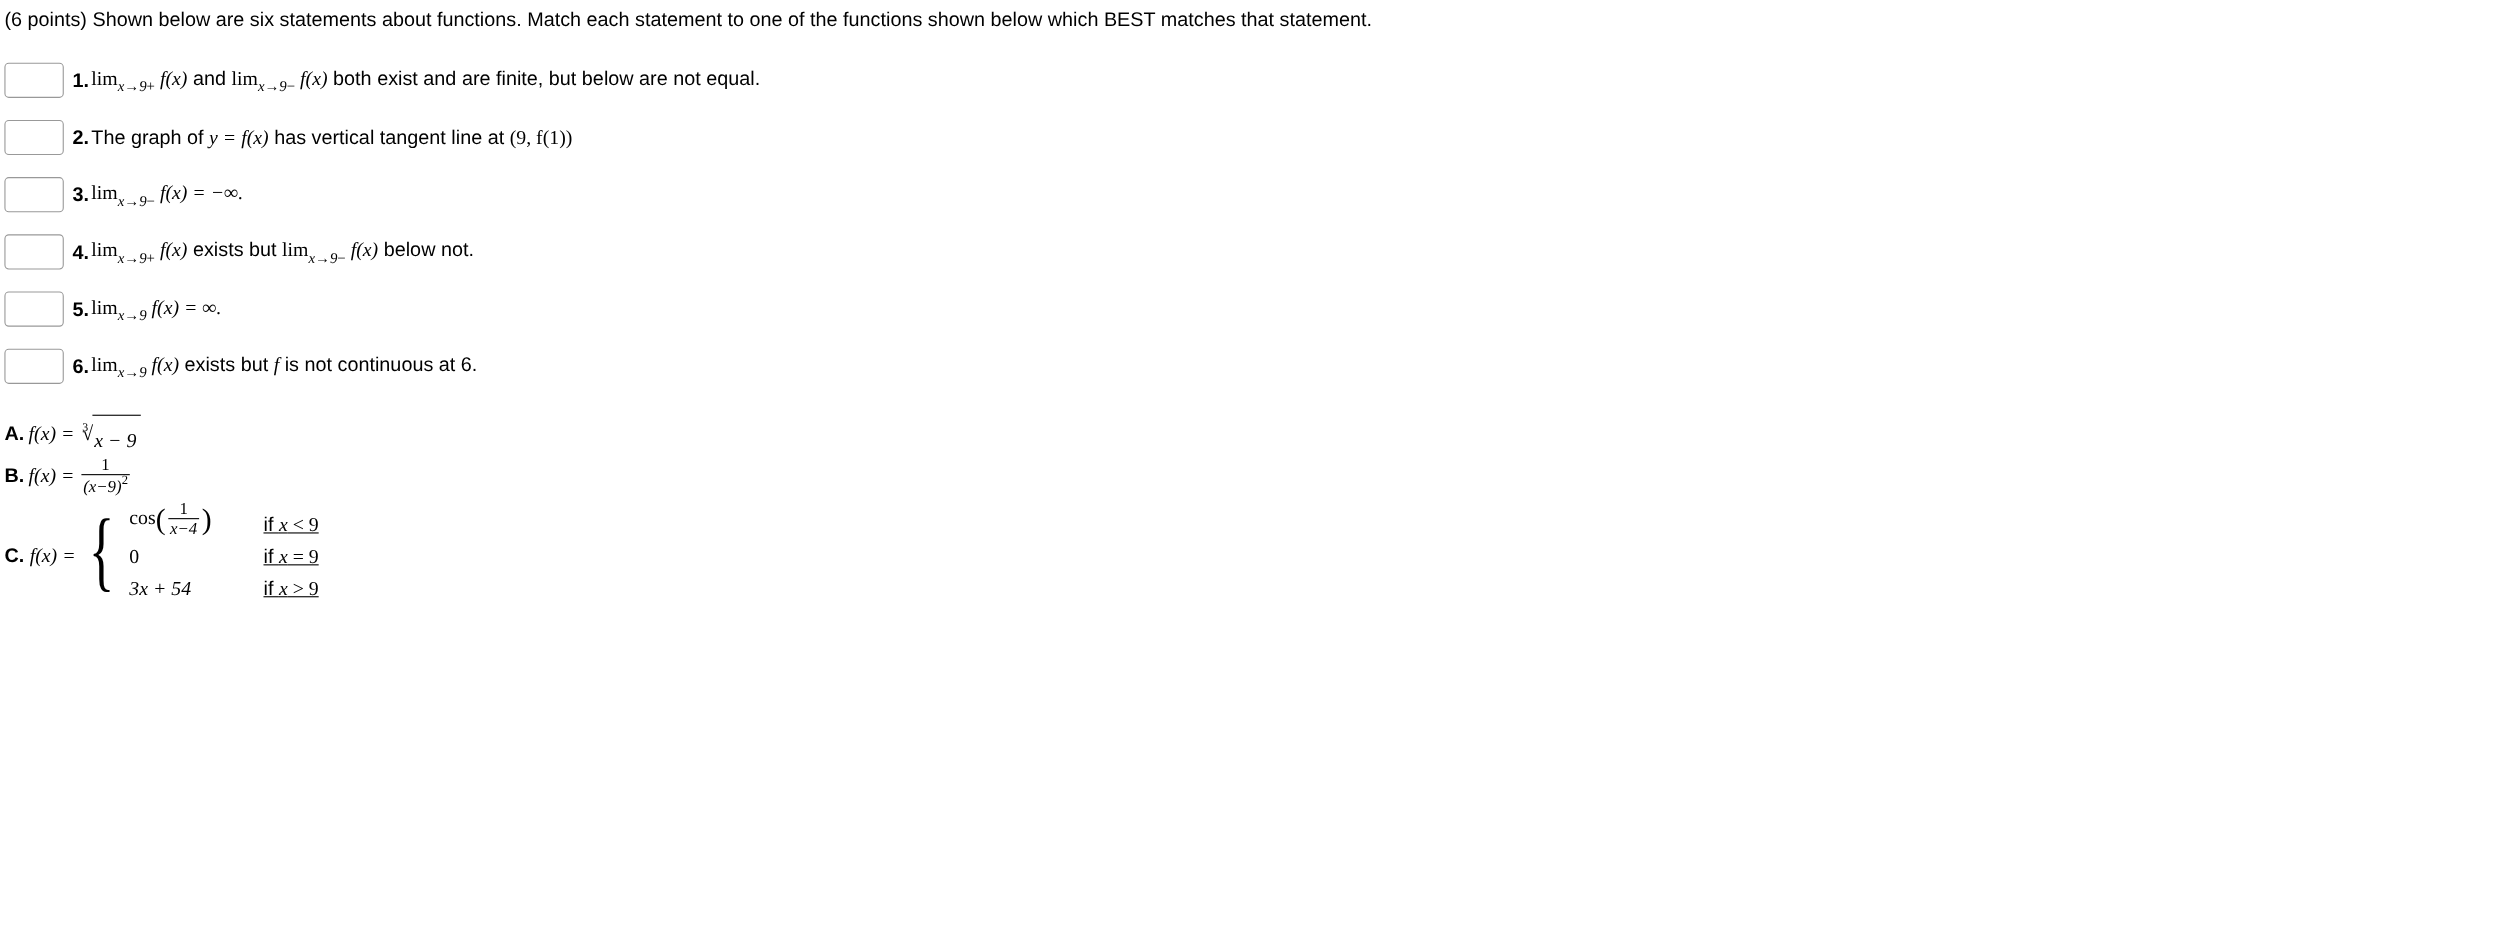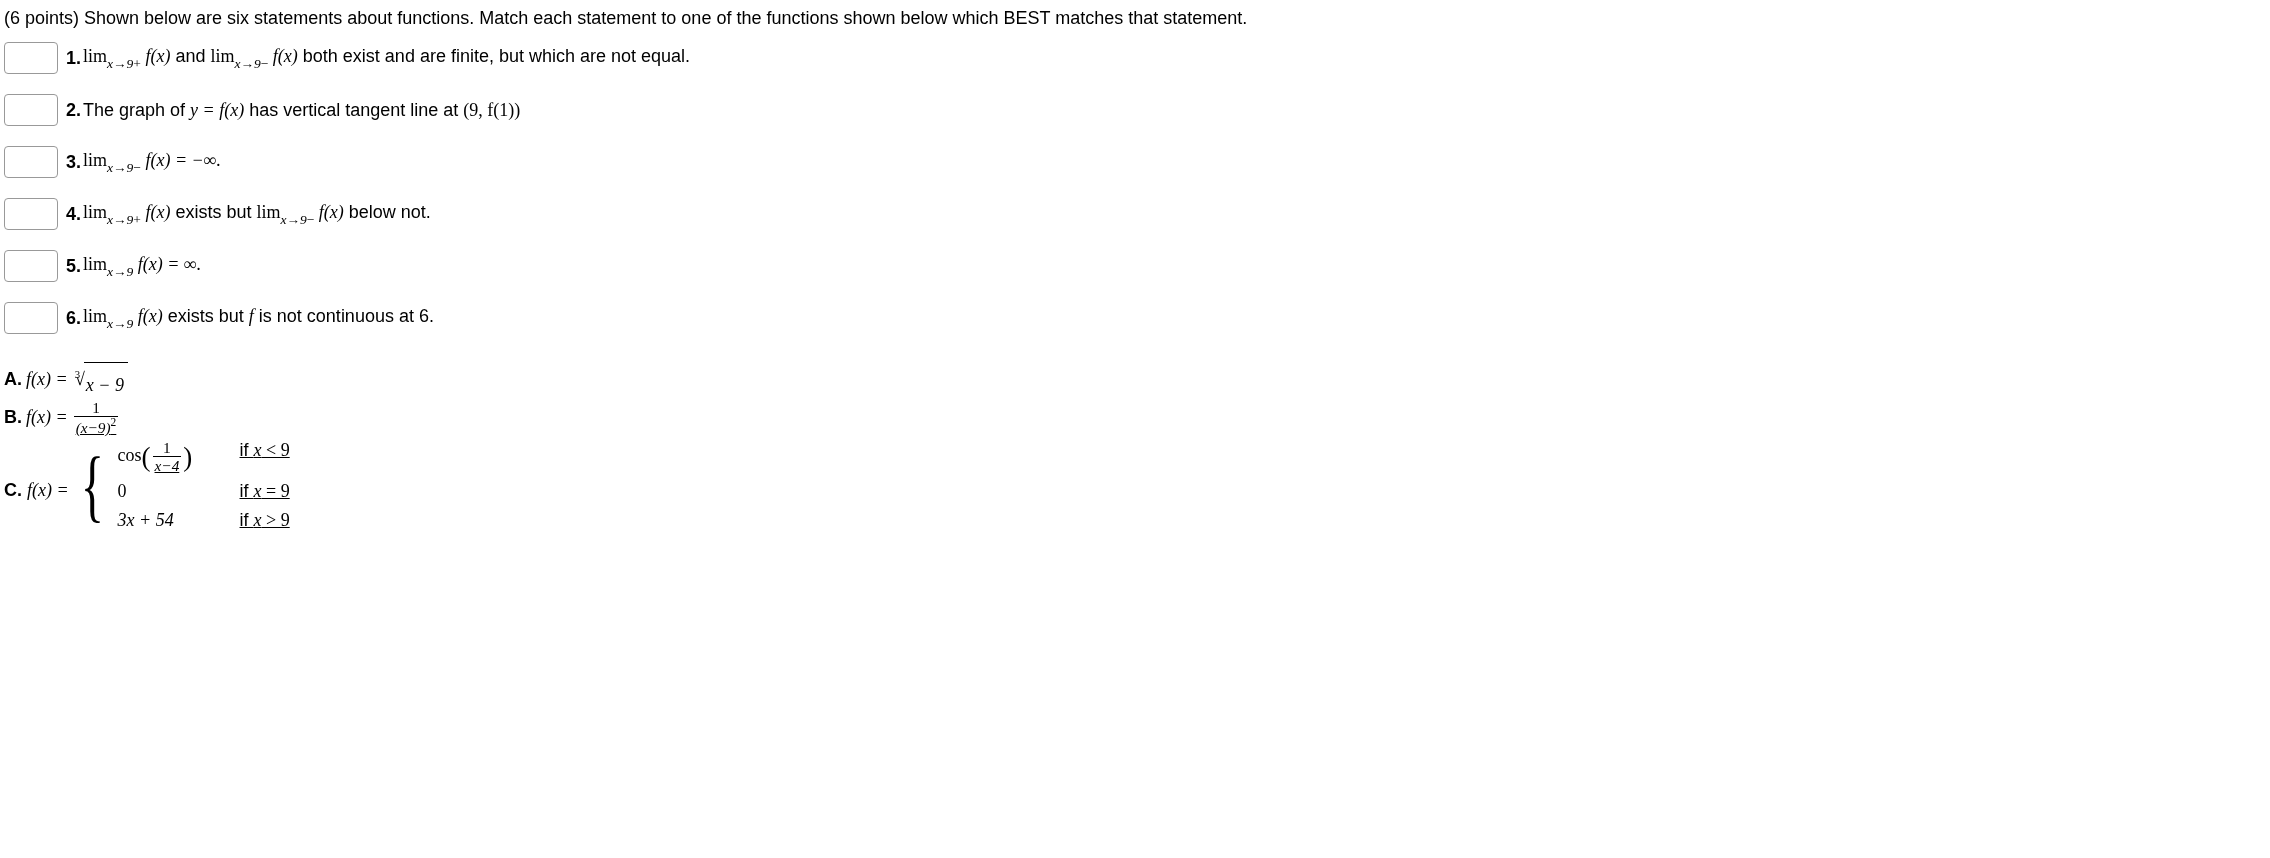--- a/index.html
+++ b/index.html
@@ -8,21 +8,21 @@
       box-sizing: border-box;
     }
     body {
       font-family: Arial, Helvetica, sans-serif;
       font-size: 18px;
       color: #000;
       padding: 8px 4px;
       background: #fff;
     }
     .question-intro {
-      margin-bottom: 13px;
+      margin-bottom: 28px;
     }
     .statements {
       margin-bottom: 28px;
     }
     .statement-row {
       display: flex;
       align-items: center;
       margin-bottom: 20px;
       gap: 8px;
     }
@@ -80,21 +80,20 @@
       font-size: 0.85em;
       line-height: 1;
       margin: 0 2px;
     }
     .frac-num {
       padding: 0 2px 1px 2px;
     }
     .frac-den {
       border-top: 1px solid #000;
       padding: 1px 2px 0 2px;
-      text-decoration: underline;
     }
     .cuberoot {
       display: inline-flex;
       align-items: center;
       position: relative;
     }
     .root-index {
       font-size: 0.6em;
       position: relative;
       top: -0.5em;
@@ -122,21 +121,21 @@
       margin-right: 6px;
       transform: scaleX(0.6);
     }
     .piecewise-rows {
       display: flex;
       flex-direction: column;
       gap: 8px;
     }
     .piecewise-row {
       display: flex;
-      align-items: flex-start;
+      align-items: flex-end;
     }
     .piece-expr {
       min-width: 110px;
     }
     .piece-cond {
       margin-left: 12px;
       text-decoration: underline;
     }
     .option-c {
       align-items: flex-start;
@@ -156,21 +155,21 @@
 
 <div class="question-intro">(6 points) Shown below are six statements about functions. Match each statement to one of the functions shown below which BEST matches that statement.</div>
 
 <div class="statements">
 
   <div class="statement-row">
     <input type="text" class="answer-input" style="">
     <div class="statement-content">
       <span class="bold">1.</span>
       <span>
-        <span class="math">lim</span><span class="math sub"><span class="mathit">x→9</span><span>+</span></span><span class="mathit"> f(x)</span><span> and </span><span class="math">lim</span><span class="math sub"><span class="mathit">x→9</span><span>−</span></span><span class="mathit"> f(x)</span><span> both exist and are finite, but which are not equal.</span>
+        <span class="math">lim</span><span class="math sub"><span class="mathit">x→9</span><span>+</span></span><span class="mathit"> f(x)</span><span> and </span><span class="math">lim</span><span class="math sub"><span class="mathit">x→9</span><span>−</span></span><span class="mathit"> f(x)</span><span> both exist and are finite, but below are not equal.</span>
       </span>
     </div>
   </div>
 
   <div class="statement-row">
     <input type="text" class="answer-input" style="">
     <div class="statement-content">
       <span class="bold">2.</span>
       <span>
         <span> The graph of </span><span class="mathit">y = f(x)</span><span> has vertical tangent line at </span><span class="math">(9, f(1))</span>

